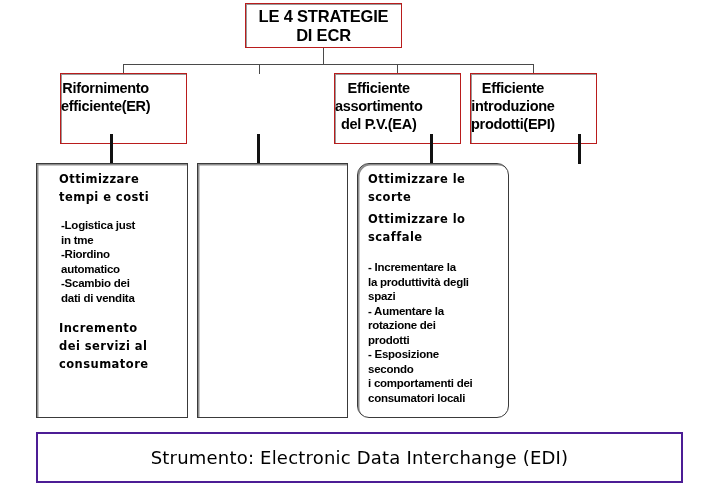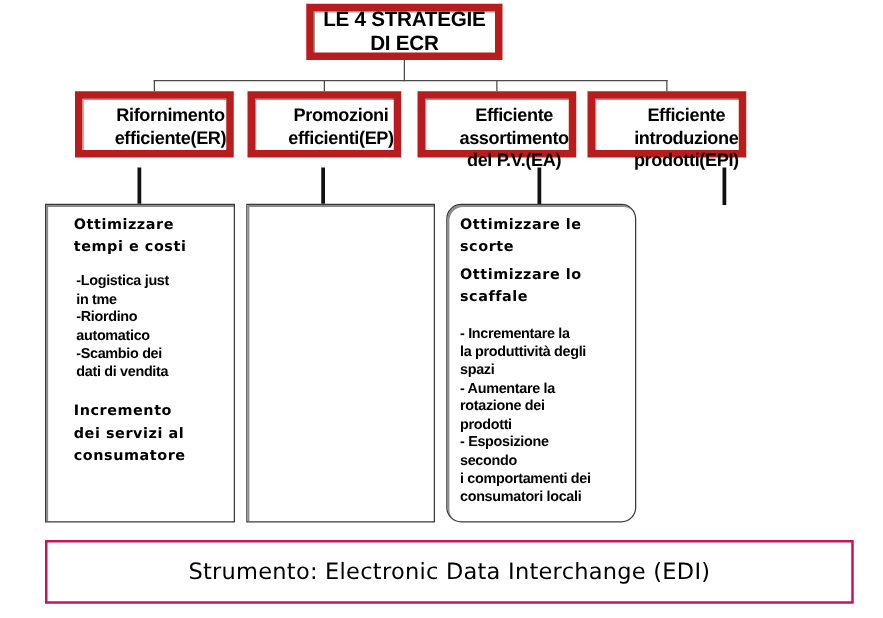--- a/index.html
+++ b/index.html
@@ -20,21 +20,21 @@
     left: 0; top: 0;
     width: 706px;
     height: 494px;
   }
 
   
   .box {
     position: absolute;
     box-sizing: border-box;
     background: #ffffff;
-    border: 6px solid #b91c1c;
+    border: 1px solid #b91c1c;
     box-shadow: 1px 1px 0 0 #9a9a9a inset;
   }
 
   
   #root-box {
     left: 245px;
     top: 3px;
     width: 157px;
     height: 45px;
     display: flex;
@@ -47,24 +47,24 @@
     font-size: 16.5px;
     line-height: 19px;
     letter-spacing: -0.2px;
     text-align: center;
     white-space: pre-line;
   }
 
   
   .strategy-box {
     top: 73px;
-    height: 53px;
+    height: 71px;
     display: flex;
     align-items: flex-start;
-    justify-content: flex-end;
+    justify-content: flex-start;
     padding-top: 5px;
   }
   .strategy-label {
     font-family: "Liberation Sans", sans-serif;
     font-weight: bold;
     font-size: 14.5px;
     line-height: 18px;
     letter-spacing: -0.3px;
     text-align: center;
     white-space: pre-line;
@@ -147,21 +147,21 @@
   #detail-connector-1 { left: 257px; }
   #detail-connector-2 { left: 430px; }
   #detail-connector-3 { left: 578px; }
 
   
   #footer-box {
     left: 36px;
     top: 432px;
     width: 647px;
     height: 51px;
-    border: 2px solid #be185d;
+    border: 2px solid #4c1d95;
     display: flex;
     align-items: center;
     justify-content: center;
     box-shadow: none;
   }
   #footer-box .footer-label {
     font-family: "DejaVu Sans", sans-serif;
     font-weight: normal;
     font-size: 18px;
     letter-spacing: 0.2px;
@@ -181,24 +181,20 @@
   <div class="vline-thin" id="root-stem"></div>
   <div class="hline-thin" id="bus"></div>
   <div class="vline-thin bus-drop" id="bus-drop-0"></div>
   <div class="vline-thin bus-drop" id="bus-drop-1"></div>
   <div class="vline-thin bus-drop" id="bus-drop-2"></div>
   <div class="vline-thin bus-drop" id="bus-drop-3"></div>
 
   <div class="box strategy-box" id="strategy-box-0">
     <div class="strategy-label">Rifornimento
 efficiente(ER)</div>
-  </div>
-  <div class="box strategy-box" id="strategy-box-1">
-    <div class="strategy-label">Promozioni
-efficienti(EP)</div>
   </div>
   <div class="box strategy-box" id="strategy-box-2">
     <div class="strategy-label">Efficiente
 assortimento
 del P.V.(EA)</div>
   </div>
   <div class="box strategy-box" id="strategy-box-3">
     <div class="strategy-label">Efficiente
 introduzione
 prodotti(EPI)</div>

